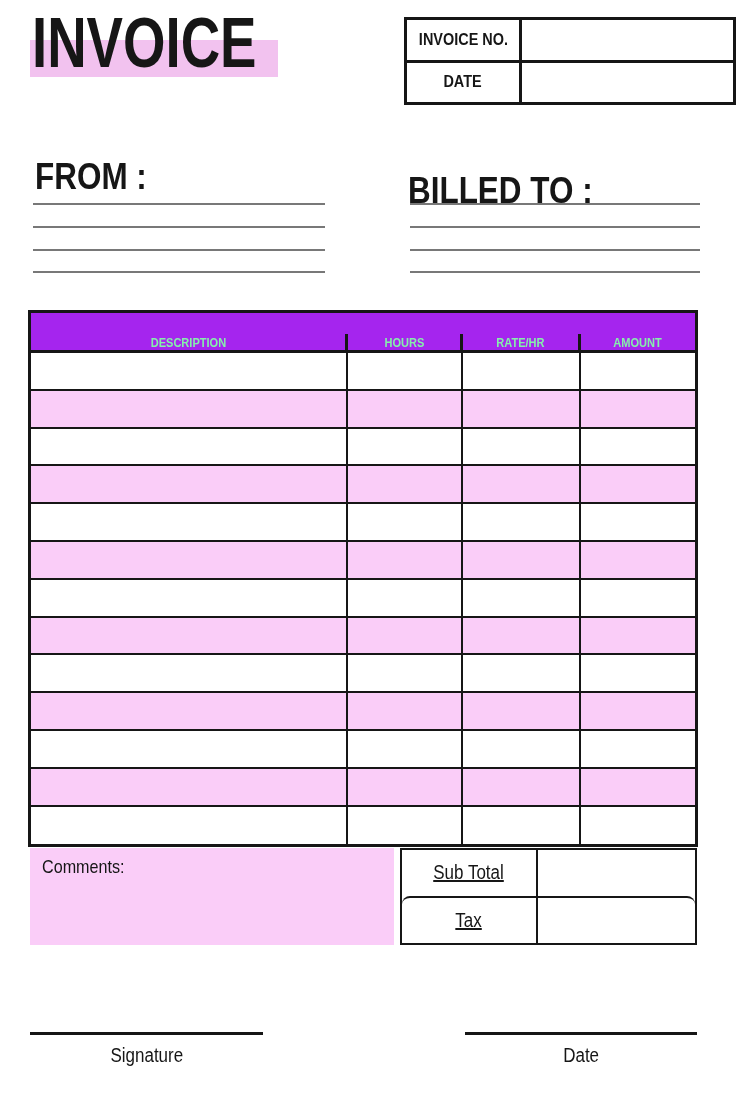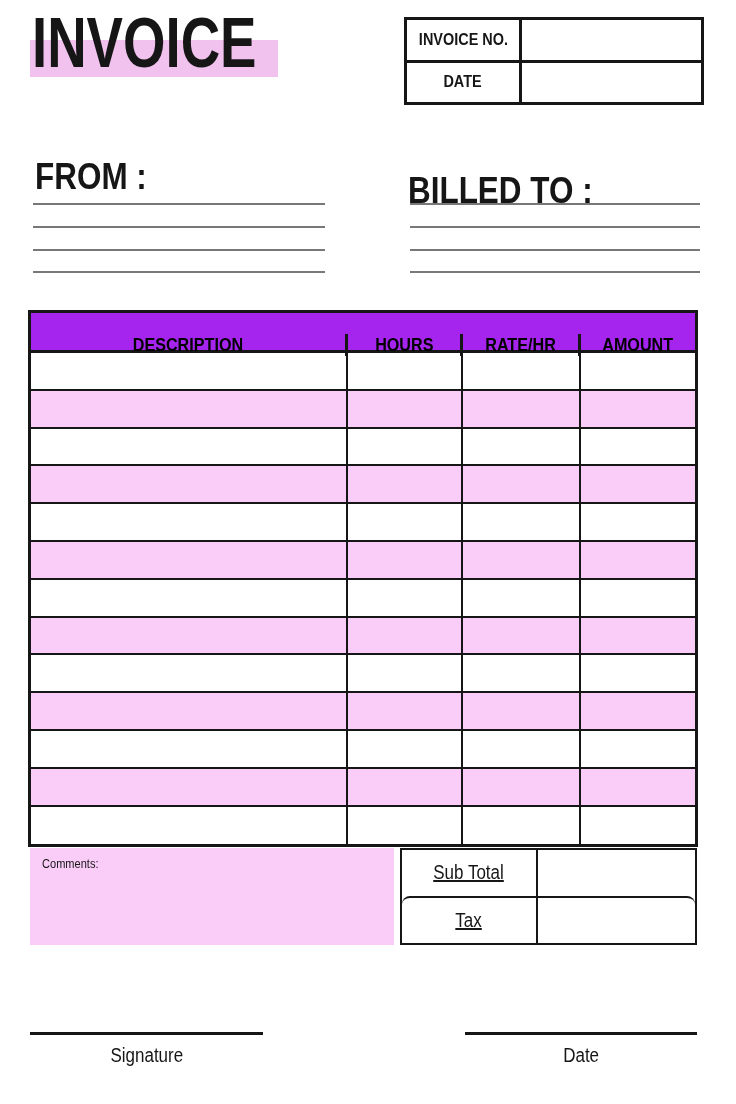--- a/index.html
+++ b/index.html
@@ -13,21 +13,21 @@
   .cxl { transform-origin:left center; }
 
   
   .title-highlight { position:absolute; left:30px; top:40px; width:248px; height:37px;
                      background:var(--highlight,#F2C2EF); }
   .title { position:absolute; left:32px; top:8px; margin:0; line-height:1;
            font-size:70px; font-weight:700; letter-spacing:0;
            transform:scaleX(0.78); transform-origin:left top; }
 
   
-  .meta { position:absolute; left:404px; top:17px; width:300px; height:88px;
+  .meta { position:absolute; left:404px; top:17px; width:332px; height:88px;
           border:3px solid var(--border,#161616); box-sizing:border-box;
           display:flex; flex-direction:column; background:#fff; }
   .meta-row { flex:1; display:flex; }
   .meta-row + .meta-row { border-top:3px solid var(--border,#161616); }
   .meta-label { width:112px; border-right:3px solid var(--border,#161616);
                 display:flex; align-items:center; justify-content:center;
                 font-size:17px; font-weight:600; }
   .meta-value { flex:1; }
 
   
@@ -37,32 +37,32 @@
   .wline:nth-child(1){ top:0; } .wline:nth-child(2){ top:23px; }
   .wline:nth-child(3){ top:46px; } .wline:nth-child(4){ top:68px; }
 
   
   .table { position:absolute; left:28px; top:310px; width:670px;
            border:3px solid var(--border,#161616); box-sizing:border-box; background:#fff; }
   .thead { display:grid; grid-template-columns:317px 115px 118px 1fr;
            background:var(--purple,#A525EE); border-bottom:3px solid var(--border,#161616);
            height:37px; }
   .th { display:flex; align-items:center; justify-content:center;
-        color:#000000; font-size:19px; font-weight:700;margin-top:21px; }
+        color:#86efac; font-size:13px; font-weight:700;margin-top:21px; }
   .th:not(:last-child){ border-right:3px solid var(--border,#161616); }
   .t-row { display:grid; grid-template-columns:317px 115px 118px 1fr;
            height:37.8px; border-bottom:2px solid var(--border,#161616); box-sizing:border-box; }
   .t-row:last-child { border-bottom:none; }
   .t-row.alt { background:var(--pink,#FACDF8); }
   .td:not(:last-child){ border-right:2px solid var(--border,#161616); }
 
   
   .comments { position:absolute; left:30px; top:848px; width:364px; height:97px;
               background:var(--pink,#FACDF8); box-sizing:border-box; padding:8px 12px;
-              font-size:13px; font-weight:500; }
+              font-size:19px; font-weight:500; }
   .totals { position:absolute; left:400px; top:848px; width:297px; height:97px;
             border:2px solid var(--border,#161616); box-sizing:border-box;
             display:flex; flex-direction:column; background:#fff; }
   .tot-row { flex:1; display:flex; }
   .tot-row + .tot-row { border-top:2px solid var(--border,#161616);border-radius:8px; }
   .tot-label { width:134px; border-right:2px solid var(--border,#161616);
                display:flex; align-items:center; justify-content:center;
                font-size:20px; font-weight:500;text-decoration:underline; }
   .tot-value { flex:1; }
 

